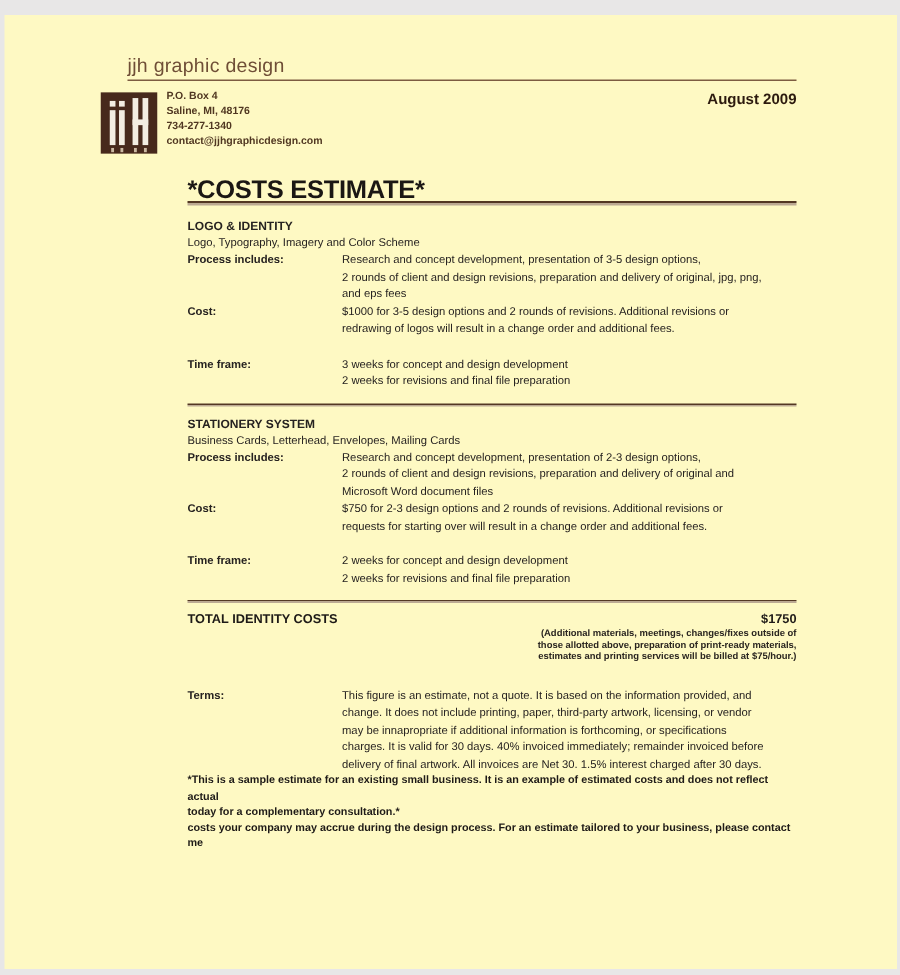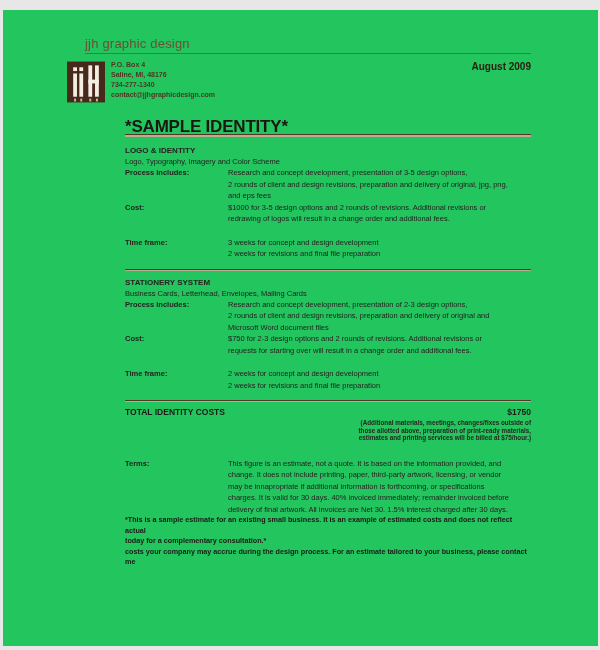--- a/index.html
+++ b/index.html
@@ -4,21 +4,21 @@
 <style>
   html,body{margin:0;padding:0;}
   body{
     width:600px;height:650px;
     background:#e8e7e7;
     font-family:"Liberation Sans", sans-serif;
     color:#262220;
     -webkit-font-smoothing:antialiased;
   }
   .page{
-    background:#22c55e;
+    background:#fef9c3;
     margin:10px 2px 4px 3px;
     min-height:636px;
     box-sizing:border-box;
     overflow:hidden;
   }
   
   .letterhead{
     margin:26px 67px 0 82px;
   }
   .company-name{
@@ -140,21 +140,21 @@
       <div>P.O. Box 4</div>
       <div>Saline, MI, 48176</div>
       <div>734-277-1340</div>
       <div>contact@jjhgraphicdesign.com</div>
     </div>
     <div class="date">August 2009</div>
   </div>
 
   <div class="content">
 
-    <div class="doc-title">*SAMPLE IDENTITY*</div>
+    <div class="doc-title">*COSTS ESTIMATE*</div>
     <div class="rule title-rule"></div>
 
     <div>
       <div class="section-heading">LOGO &amp; IDENTITY</div>
       <div class="section-subheading">Logo, Typography, Imagery and Color Scheme</div>
 
       <div class="row">
         <div class="label">Process includes:</div>
         <div class="value">
           <div>Research and concept development, presentation of 3-5 design options,</div>

